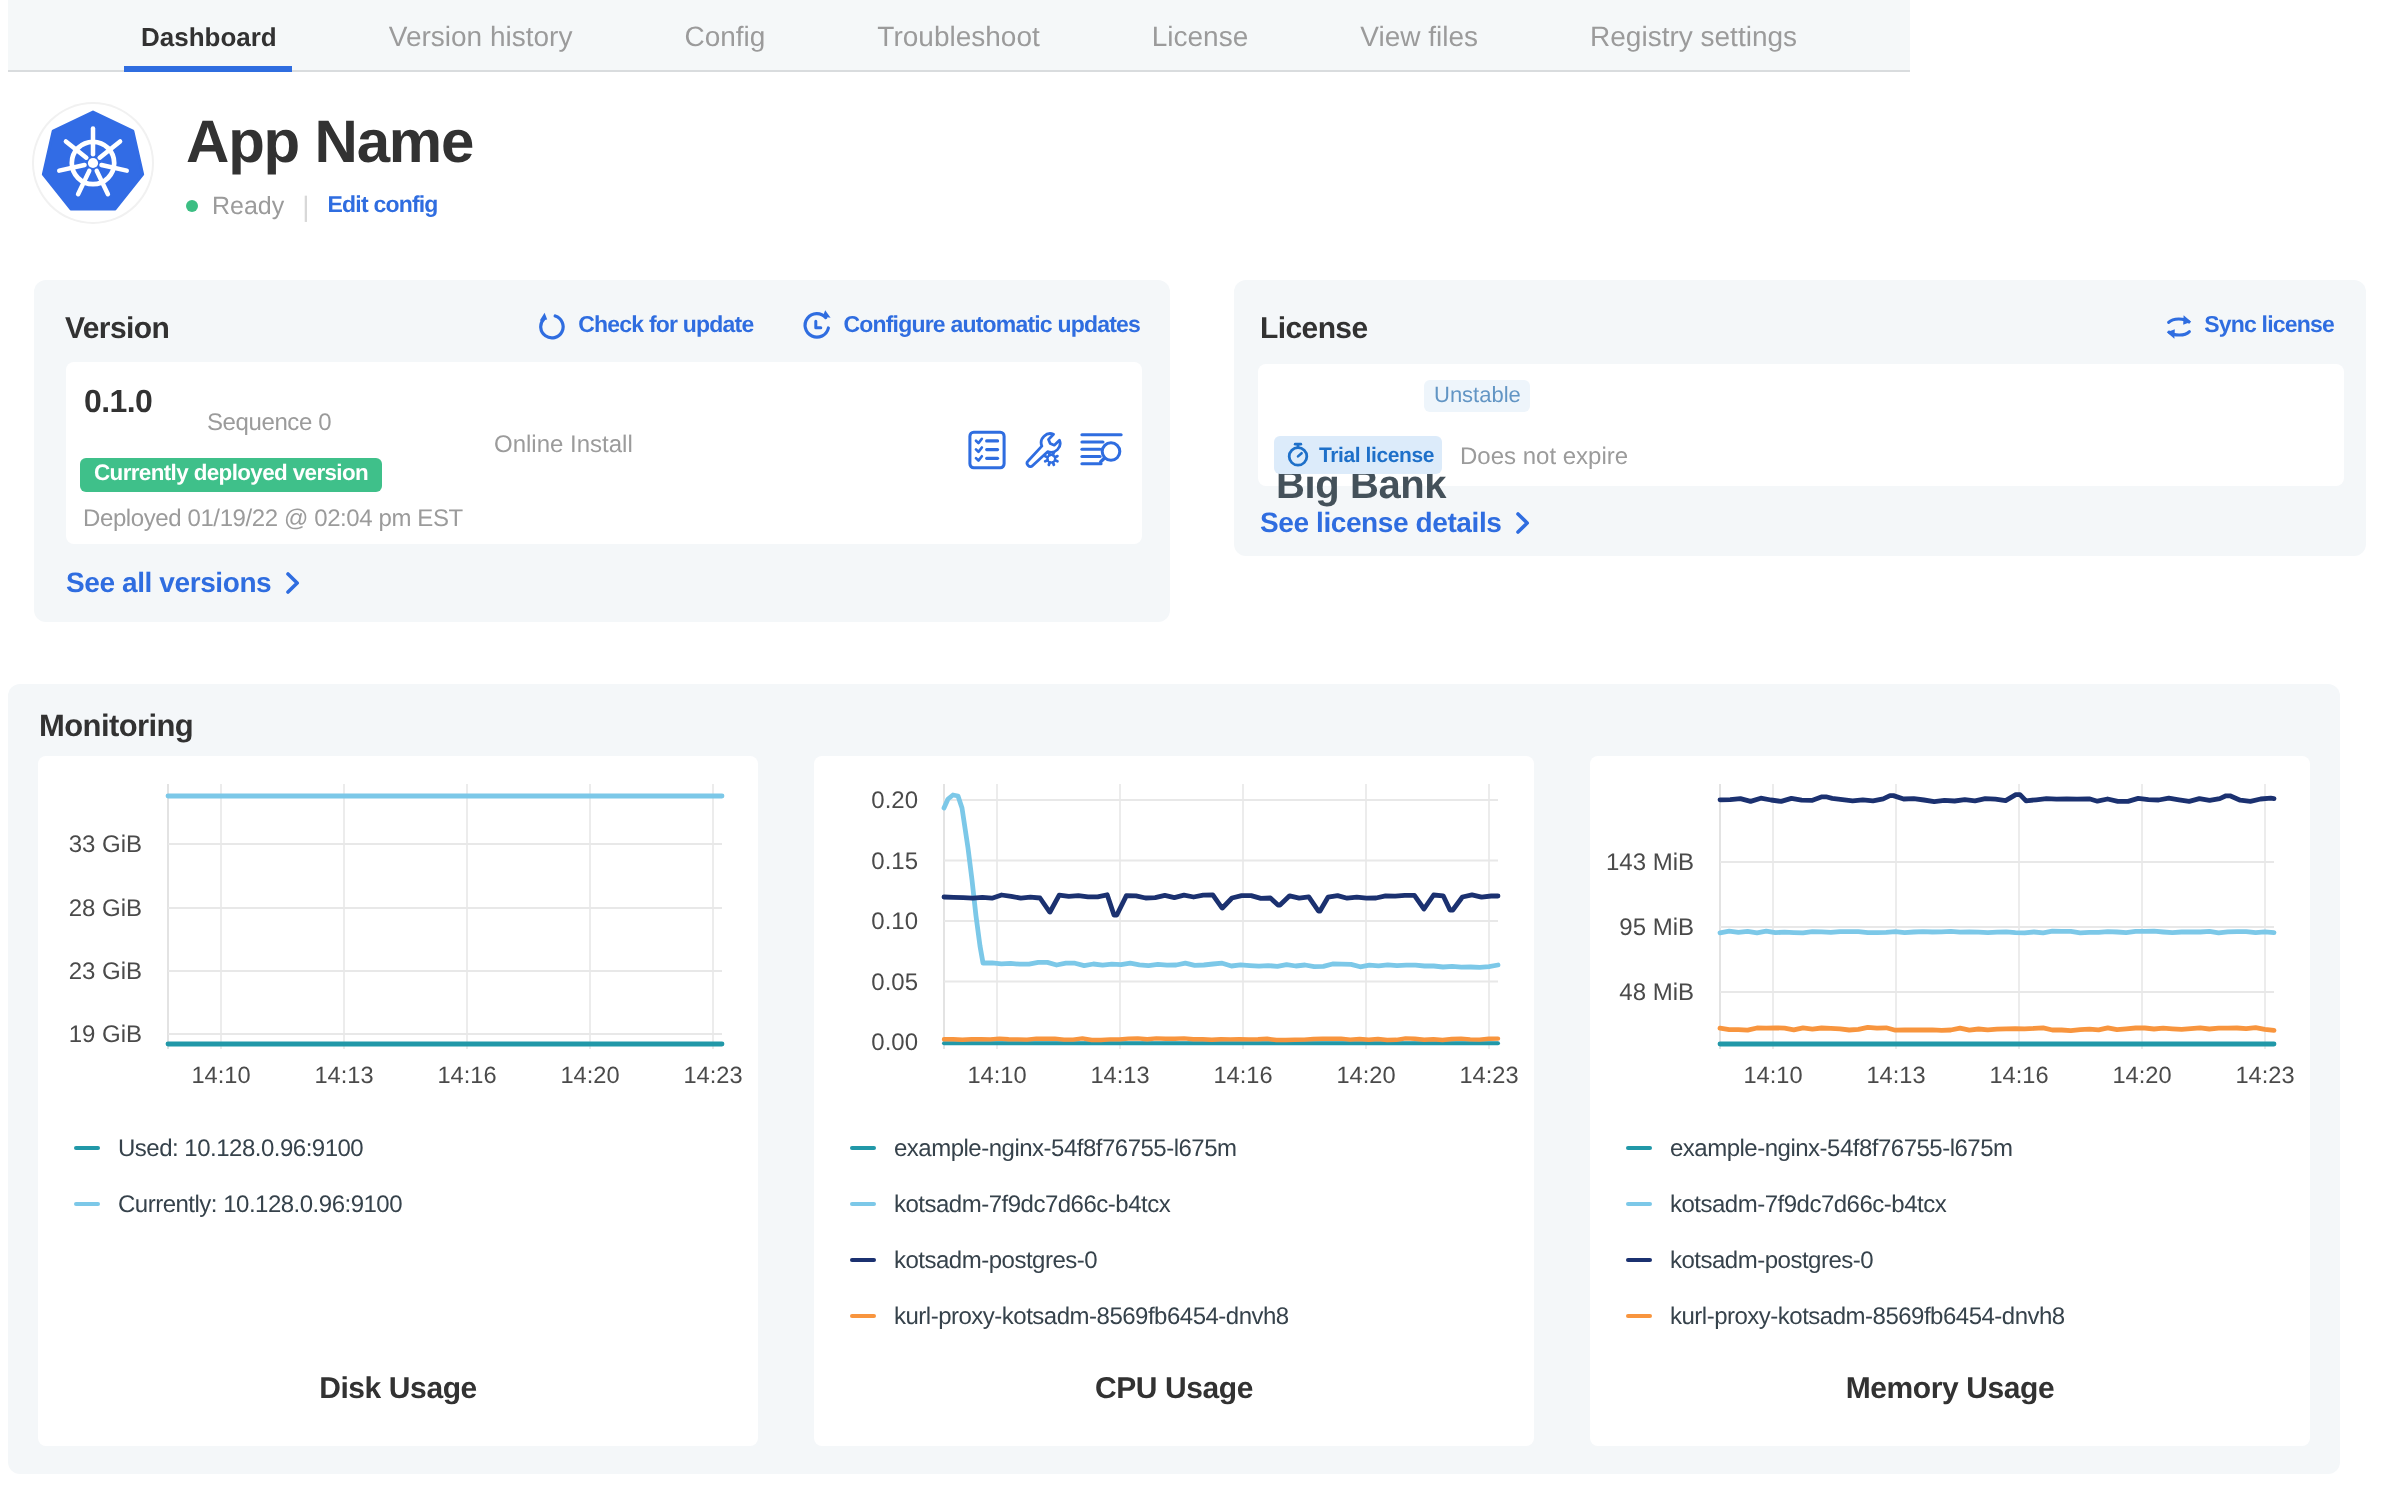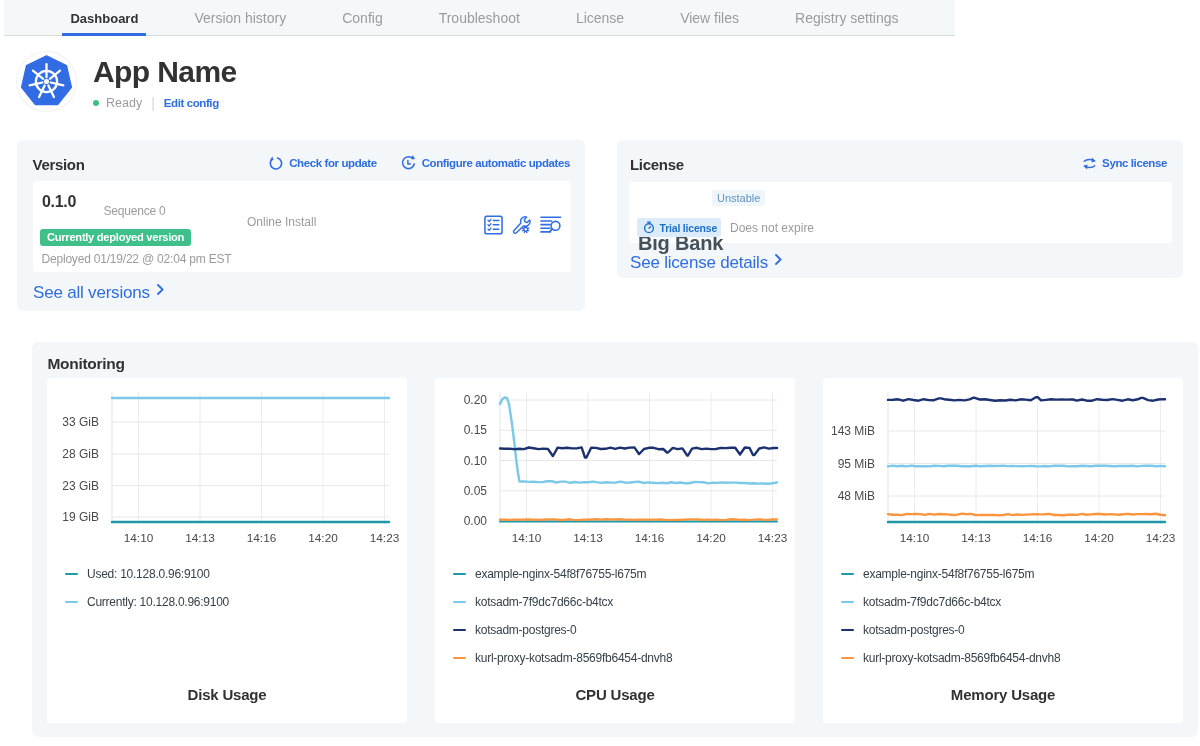--- a/index.html
+++ b/index.html
@@ -11,36 +11,36 @@
 .tab.active { color:#323232; font-weight:700; font-size:13px; padding-top:11px; border-bottom:3px solid #2f6de0; }
 .appicon { position:absolute; left:17px; top:52px; width:59px; height:59px; border-radius:50%; background:#fff; box-shadow:0 0 0 1px #f1f1f1; display:flex; align-items:center; justify-content:center; }
 .appname { position:absolute; left:93px; top:54.5px; font-size:30px; font-weight:700; color:#323232; letter-spacing:-0.6px; }
 .statusrow { position:absolute; left:93px; top:95px; display:flex; align-items:center; font-size:12.5px; color:#9b9b9b; font-weight:500; }
 .dot { width:6px; height:6px; border-radius:50%; background:#3cbe83; margin-right:7px; }
 .sep { color:#d8d8d8; margin:0 9px; font-weight:400; font-size:14px; }
 .editcfg { color:#2f6de0; font-weight:700; font-size:11.5px; letter-spacing:-0.4px; }
 .card { position:absolute; background:#f4f7f9; border-radius:6px; }
 #vercard { left:17px; top:140px; width:568px; height:171px; }
 #liccard { left:617px; top:140px; width:566px; height:138px; }
-#moncard { left:32px; top:342px; width:1166px; height:395px;text-decoration:underline; }
+#moncard { left:4px; top:342px; width:1166px; height:395px;text-decoration:underline; }
 .cardtitle { position:absolute; font-size:15px; font-weight:700; color:#323232; letter-spacing:-0.3px; }
 .hlinks { position:absolute; display:flex; align-items:center; height:16px; }
 .hlink { display:flex; align-items:center; color:#2f6de0; font-weight:700; font-size:11.5px; letter-spacing:-0.4px; }
 .hlink svg { margin-right:6px; }
 .innercard { position:absolute; background:#fff; border-radius:4px; }
 #verinner { left:15.5px; top:40.5px; width:538px; height:91.5px; }
 #licinner { left:11.5px; top:41.5px; width:543px; height:61.5px; }
 .bigver { position:absolute; left:9.5px; top:12px; font-size:16px; font-weight:700; color:#323232; letter-spacing:-0.3px; }
 .seq { position:absolute; left:71px; top:23px; font-size:12px; font-weight:500; color:#9b9b9b; letter-spacing:-0.2px; }
 .badge-green { position:absolute; left:7.5px; top:48px; height:17.5px; background:#3fc08a; color:#fff; font-size:11.2px; font-weight:700; letter-spacing:-0.3px; border-radius:3px; padding:2.5px 7px 0 7px; }
 .deployed { position:absolute; left:9px; top:71px; font-size:12px; font-weight:500; color:#9b9b9b; letter-spacing:-0.2px; }
 .online { position:absolute; left:214.5px; top:34.5px; font-size:12px; font-weight:500; color:#9b9b9b; }
 .vericons { position:absolute; left:442px; top:34.5px; display:flex; align-items:flex-start; }
 .vericons svg { margin-left:9px; }
-.seelink { position:absolute; font-size:17px; letter-spacing:-0.2px; font-weight:400; color:#2f6de0; display:flex; align-items:flex-start; }
+.seelink { position:absolute; font-size:14px; letter-spacing:-0.2px; font-weight:700; color:#2f6de0; display:flex; align-items:center; }
 .seelink svg { margin-left:7px; margin-top:1px; }
 .bigbank { position:absolute; left:9.5px; top:7px; font-size:20px; font-weight:700; color:#44515a; letter-spacing:-0.2px;margin-top:43px; }
 .unstable { position:absolute; left:83.5px; top:8px; background:#eef5fb; color:#6295c4; font-size:11px; font-weight:500; border-radius:3px; padding:2px 5px 2.5px 5px; }
 .trial { position:absolute; left:8px; top:36.5px; height:19px; background:#dcebfa; color:#1e70c9; font-size:10.5px; font-weight:700; letter-spacing:-0.2px; border-radius:3px; padding:0 4px 0 6px; display:flex; align-items:center; }
 .trial svg { margin-right:5px; }
 .noexpire { position:absolute; left:101.5px; top:39.5px; font-size:12px; font-weight:500; color:#9b9b9b; }
 .chartcard { position:absolute; top:36px; width:360px; height:345px; background:#fff; border-radius:4px; }
 .legend { position:absolute; left:18px; top:182px; }
 .legrow { height:28px; display:flex; align-items:center; }
 .dash { width:13px; height:2.6px; border-radius:2px; margin-right:9px; flex:none; }

